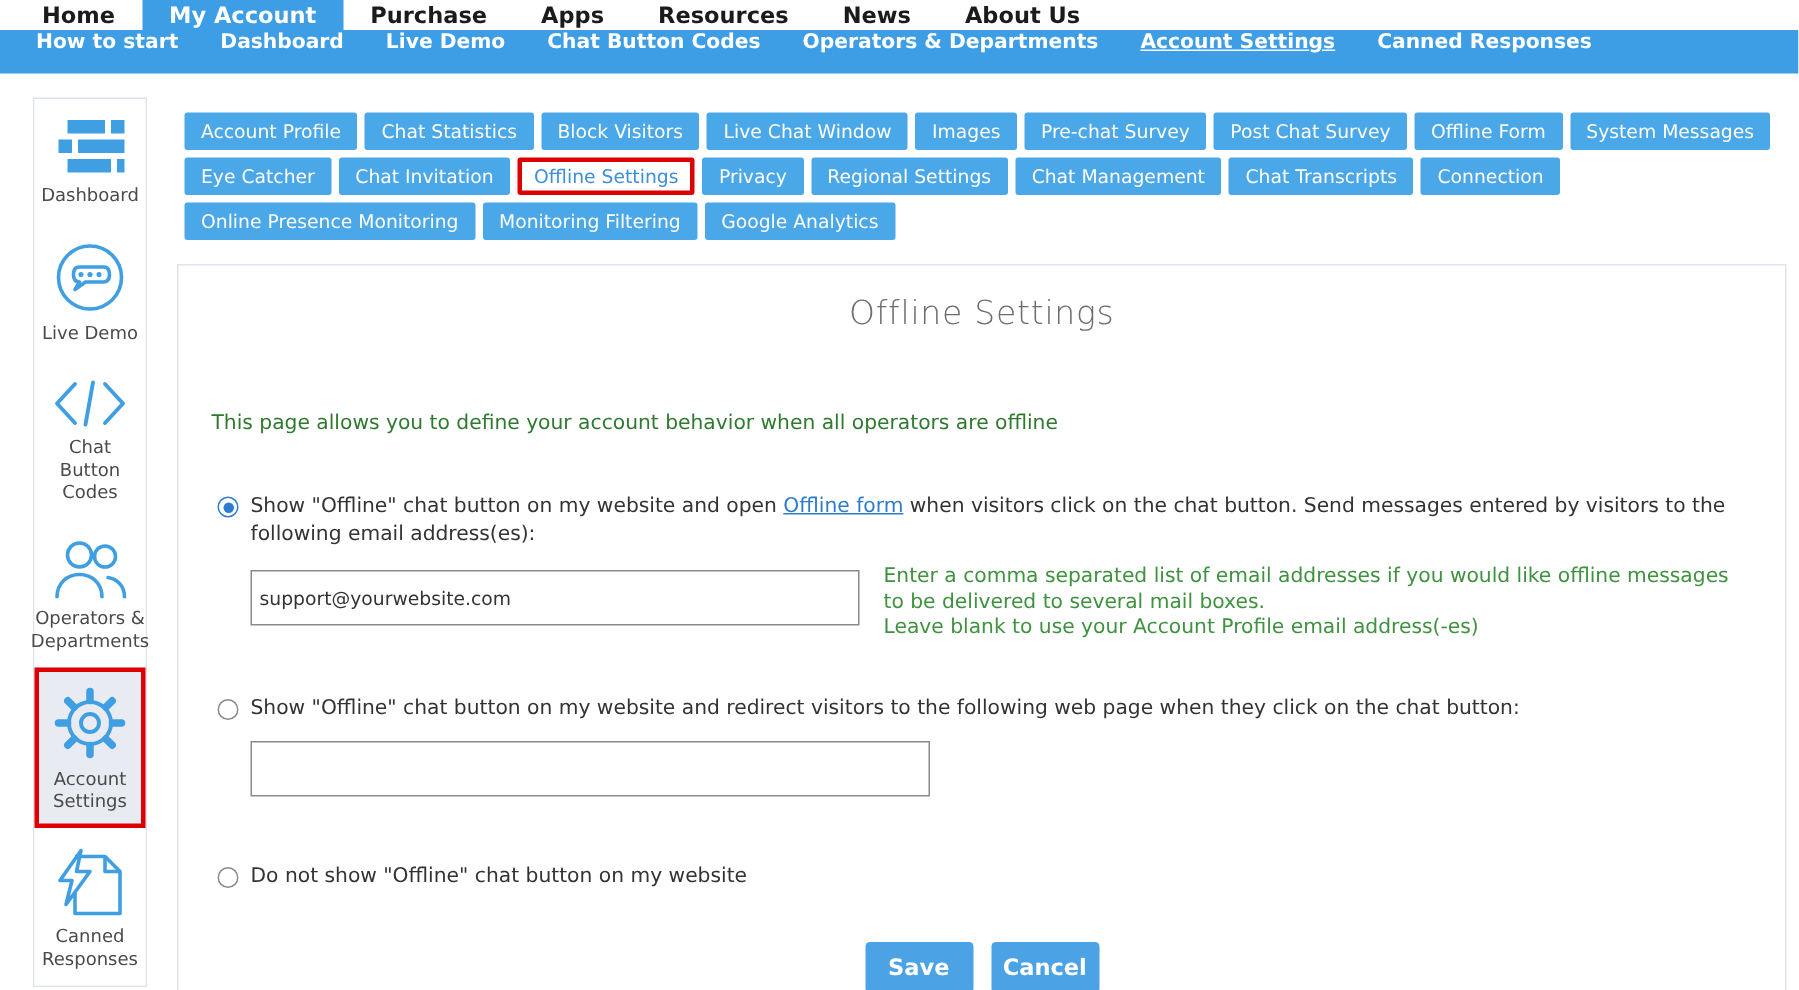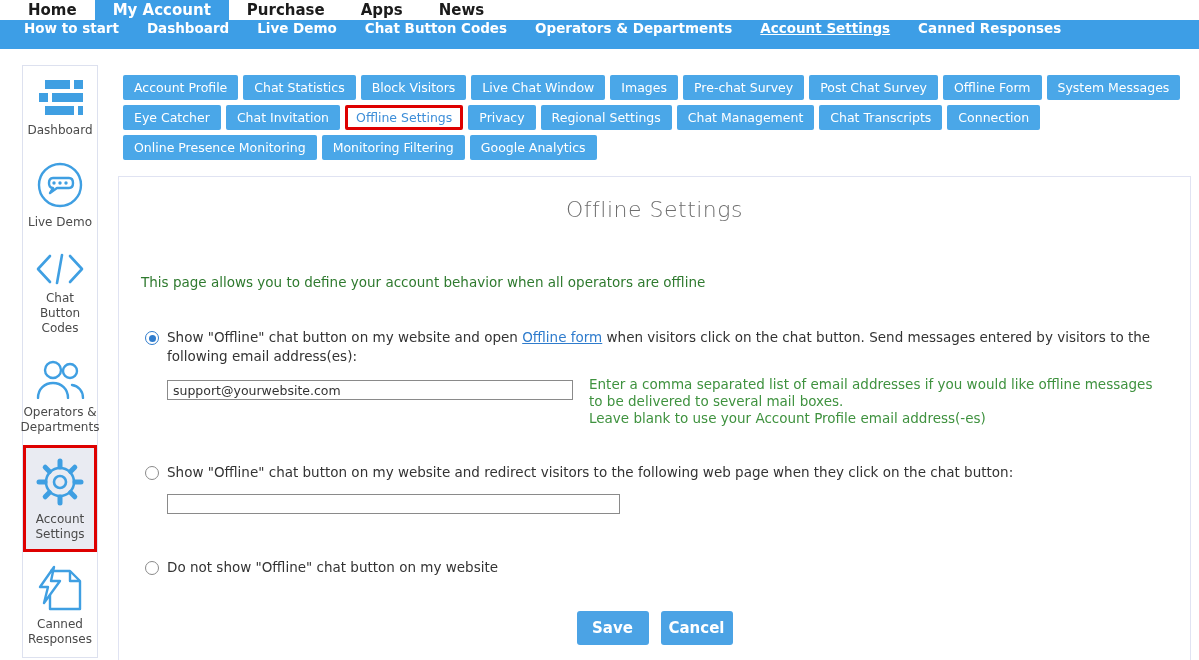--- a/index.html
+++ b/index.html
@@ -36,42 +36,44 @@
   .page-desc { margin-top:52px; font-size:13.5px; color:#2f7a2f; }
 
   .option-row { display:flex; margin-top:38px; }
   .radio { width:14px; height:14px; border:1px solid #8a8a8a; border-radius:50%; margin:3px 8px 0 4px; flex:0 0 14px; background:#fff; position:relative; cursor:pointer; }
   .radio.checked { border-color:#2f7ccd; }
   .radio.checked::after { content:""; position:absolute; left:2.5px; top:2.5px; width:7px; height:7px; border-radius:50%; background:#2f7ccd; }
   .option-text { font-size:13.5px; color:#333; line-height:19px; max-width:985px; }
   .option-text a { color:#2f7ccd; text-decoration:underline; cursor:pointer; }
 
   .email-row { display:flex; margin-top:14px; margin-left:26px; }
-  .text-input { border:1px solid #8a8a8a; background:#fff; height:20px; font-size:12.5px; font-family:"DejaVu Sans","Liberation Sans",sans-serif; color:#333; padding:1px 5px; }
+  .text-input { border:1px solid #8a8a8a; background:#fff; height:37px; font-size:12.5px; font-family:"DejaVu Sans","Liberation Sans",sans-serif; color:#333; padding:1px 5px; }
   .email-input { width:406px; }
   .helper { margin-left:16px; font-size:13.5px; color:#3f923f; line-height:17px; width:575px; margin-top:-4px; }
   .url-input { width:453px; margin-left:26px; margin-top:12px; display:block; }
 
   .opt2 { margin-top:36px; }
   .opt3 { margin-top:44px; }
 
   .btn-row { display:flex; justify-content:center; gap:12px; margin-top:34px; }
   .btn { background:#4ba3e5; color:#fff; font-size:15px; font-weight:bold; border:none; border-radius:3px; padding:8px 0; text-align:center; cursor:pointer; font-family:"DejaVu Sans","Liberation Sans",sans-serif; }
   .btn-save { width:72px; }
   .btn-cancel { width:72px; }
 </style>
 </head>
 <body>
 
 <div class="topnav">
   <div class="topnav-item">Home</div>
   <div class="topnav-item active">My Account</div>
   <div class="topnav-item">Purchase</div>
   <div class="topnav-item">Apps</div>
+  <div class="topnav-item">Resources</div>
   <div class="topnav-item">News</div>
+  <div class="topnav-item">About Us</div>
 </div>
 
 <div class="subnav">
   <div class="subnav-item">How to start</div>
   <div class="subnav-item">Dashboard</div>
   <div class="subnav-item">Live Demo</div>
   <div class="subnav-item">Chat Button Codes</div>
   <div class="subnav-item">Operators &amp; Departments</div>
   <div class="subnav-item active">Account Settings</div>
   <div class="subnav-item">Canned Responses</div>

